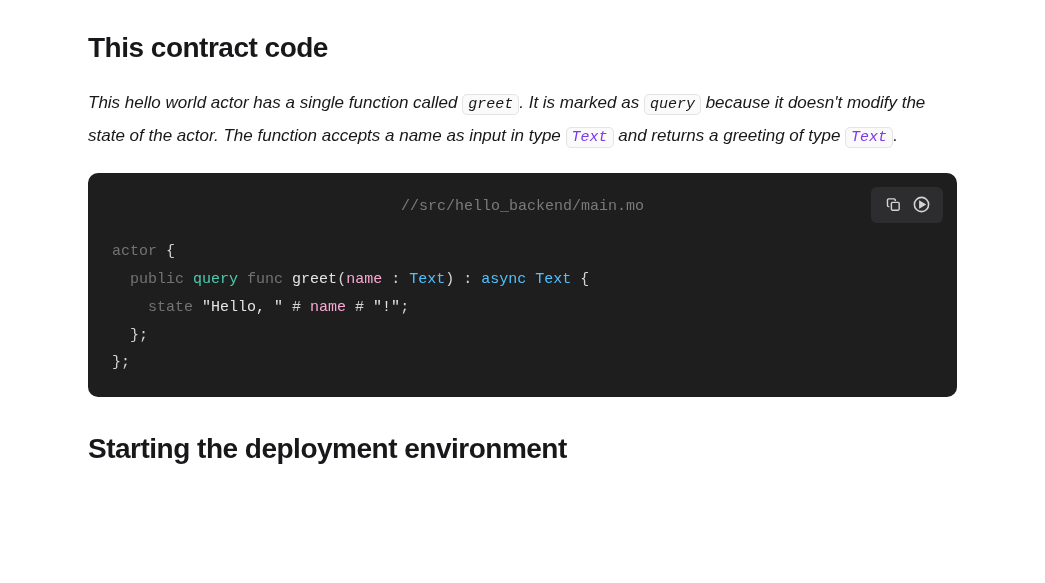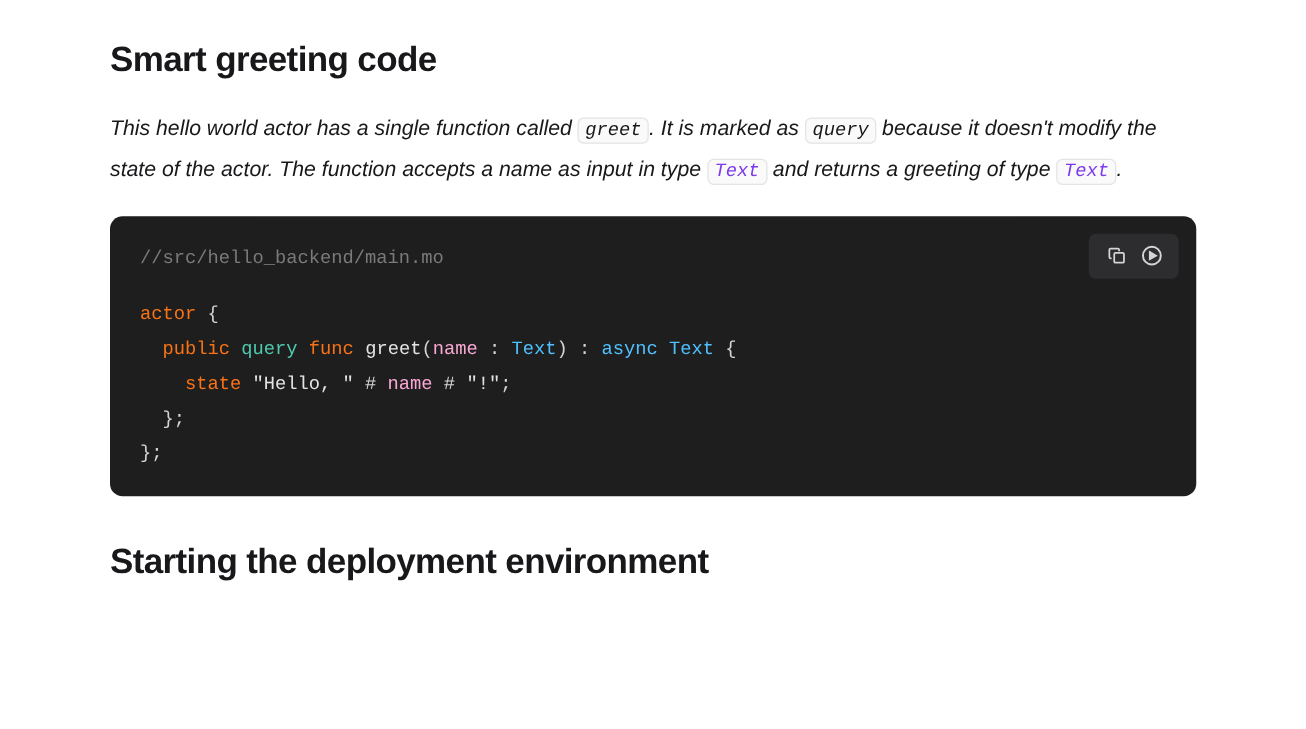--- a/index.html
+++ b/index.html
@@ -69,38 +69,39 @@
       display: flex;
       align-items: center;
       justify-content: center;
       cursor: pointer;
       color: #d4d4d4;
     }
     .code-comment {
       color: #7a7a7a;
       display: block;
       margin-bottom: 18px;
+      text-align: center;
     }
     .code-line {
       white-space: pre;
       color: #d4d4d4;
     }
-    .tk-pink { color: #f97316; }
+    .tk-pink { color: #737373; }
     .tk-green { color: #4ec9b0; }
     .tk-orange { color: #f9a8d4; }
     .tk-blue { color: #4fc1ff; }
     .tk-white { color: #e4e4e4; }
     .tk-string { color: #e4e4e4; font-weight: 500;}
     .tk-punct { color: #d4d4d4; }
     svg { display: block; }
   </style>
 </head>
 <body>
 
-<h2>Smart greeting code</h2>
+<h2>This contract code</h2>
 
 <p class="body-text">
   <span>This hello world actor has a single function called </span><code class="inline-code">greet</code><span>. It is marked as </span><code class="inline-code">query</code><span> because it doesn't modify the state of the actor. The function accepts a name as input in type </span><code class="inline-code purple">Text</code><span> and returns a greeting of type </span><code class="inline-code purple">Text</code><span>.</span>
 </p>
 
 <div class="code-block">
   <div class="code-actions">
     <div class="code-action-btn">
       <span>
         <svg width="17" height="17" viewBox="0 0 24 24" fill="none" stroke="currentColor" stroke-width="2">

